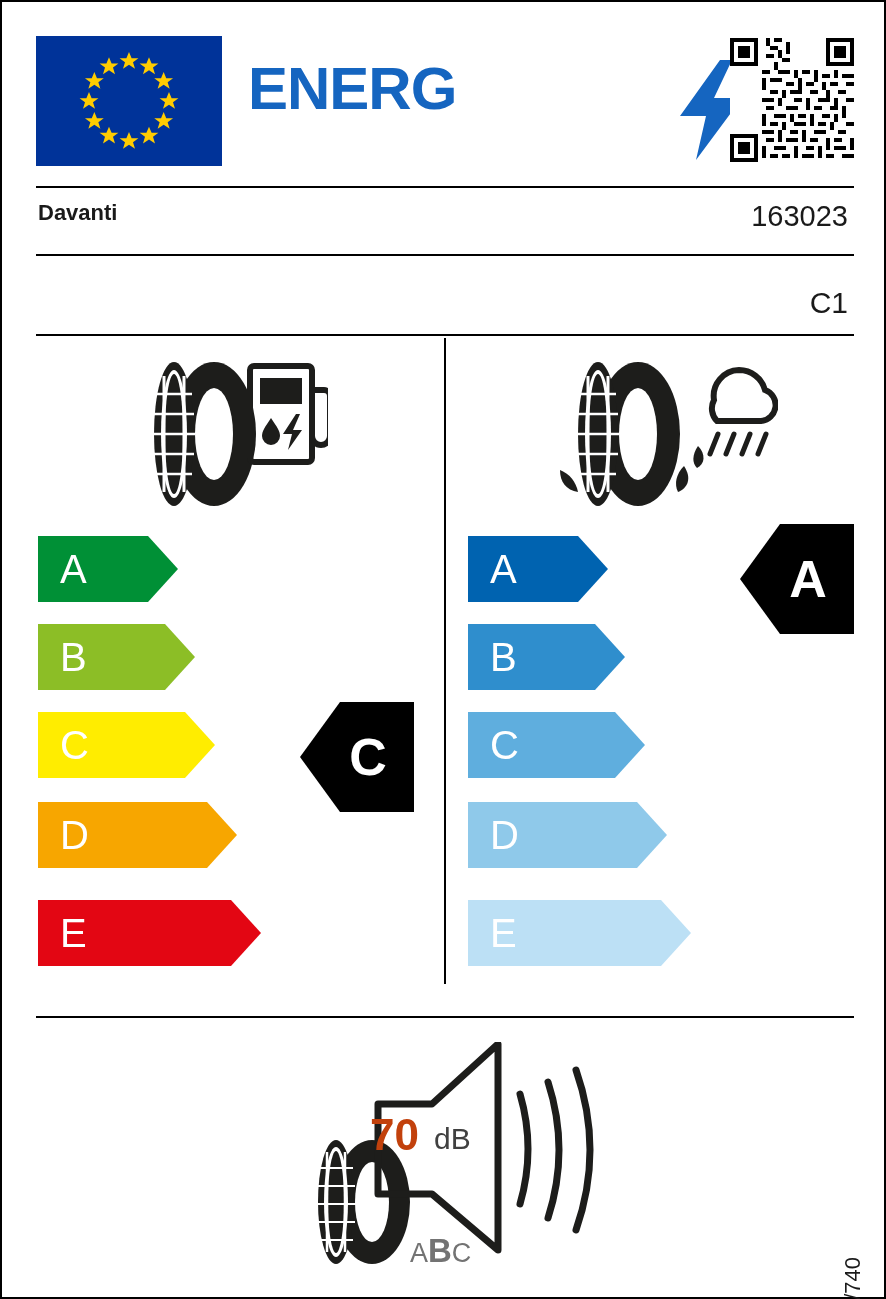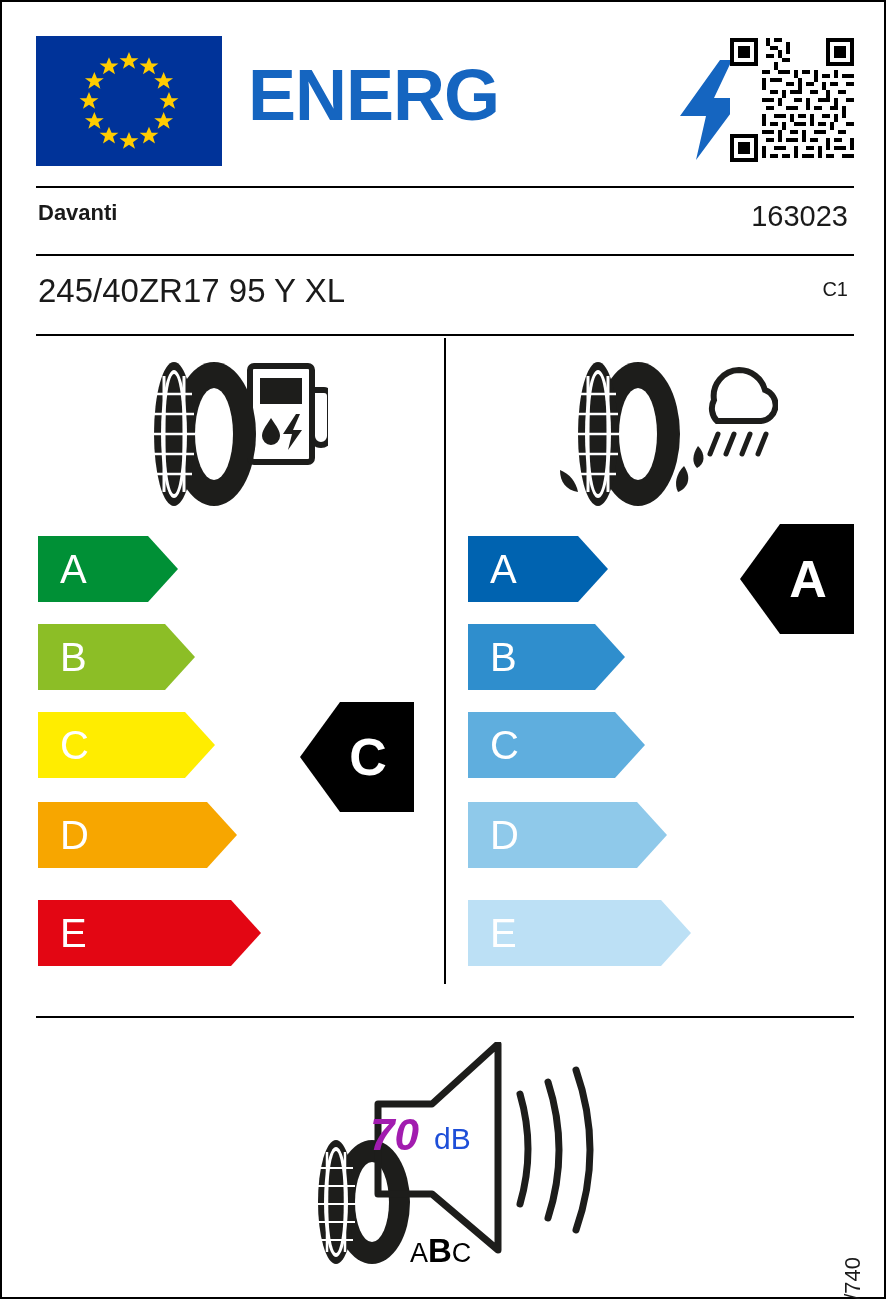--- a/index.html
+++ b/index.html
@@ -22,21 +22,21 @@
   
   .header{
     position:absolute;left:34px;top:30px;width:818px;height:140px;
   }
   .eu-flag{
     position:absolute;left:0;top:4px;width:186px;height:130px;
     background:#003399;
   }
   .energy-word{
     position:absolute;left:212px;top:22px;
-    font-size:72px;font-weight:bold;letter-spacing:-1px;
+    font-size:60px;font-weight:bold;letter-spacing:-1px;
     color:#1565c0;
     font-family:"Liberation Sans", sans-serif;
   }
   .bolt{
     position:absolute;left:640px;top:28px;
   }
   .qr{
     position:absolute;right:0px;top:6px;width:124px;height:124px;
   }
 
@@ -51,22 +51,22 @@
   .model-code{
     position:absolute;right:36px;top:198px;
     font-size:29px;
     margin-left:24px;
   }
   .tyre-size{
     position:absolute;left:36px;top:270px;
     font-size:33px;
   }
   .class-code{
-    position:absolute;right:36px;top:276px;
-    font-size:20px;
+    position:absolute;right:36px;top:284px;
+    font-size:30px;
   }
 
   
   .vrule{
     position:absolute;left:442px;top:336px;width:2px;height:646px;background:#000;
   }
 
   
   .pictogram{position:absolute;}
 
@@ -94,27 +94,27 @@
   }
   .result .rltr{
     position:absolute;left:0;top:0;width:78px;height:110px;
     display:flex;align-items:center;justify-content:center;
     color:#fff;font-size:52px;font-weight:bold;z-index:2;
   }
 
   
   .noise-db{
     position:absolute;
-    font-weight:bold;font-size:44px;color:#a21caf;font-style:italic;
+    font-weight:bold;font-size:44px;color:#c2410c;
   }
   .noise-unit{
-    position:absolute;font-size:30px;color:#1d4ed8;
+    position:absolute;font-size:30px;color:#404040;
   }
   .abc{
-    position:absolute;font-size:27px;color:#000000;
+    position:absolute;font-size:27px;color:#737373;
   }
   .abc .big{font-size:33px;font-weight:bold;}
 
   .year{
     position:absolute;right:18px;bottom:40px;
     font-size:22px;
     transform:rotate(-90deg);
     transform-origin:100% 100%;
     white-space:nowrap;
   }
@@ -280,21 +280,20 @@
         </g>
       </svg>
     </div>
   </div>
 
   <div class="rule" style="top:184px;width:818px;"></div>
   <div class="brand">Davanti</div>
   <div class="model-code">163023</div>
 
   <div class="rule" style="top:252px;width:818px;"></div>
-  <div class="tyre-size">245/40ZR17 95 Y XL</div>
   <div class="class-code">C1</div>
 
   <div class="rule" style="top:332px;width:818px;"></div>
 
   <div class="vrule"></div>
 
   <div class="pictogram" style="left:126px;top:352px;">
     <svg width="200" height="160" viewBox="0 0 200 160">
 
       <g>

